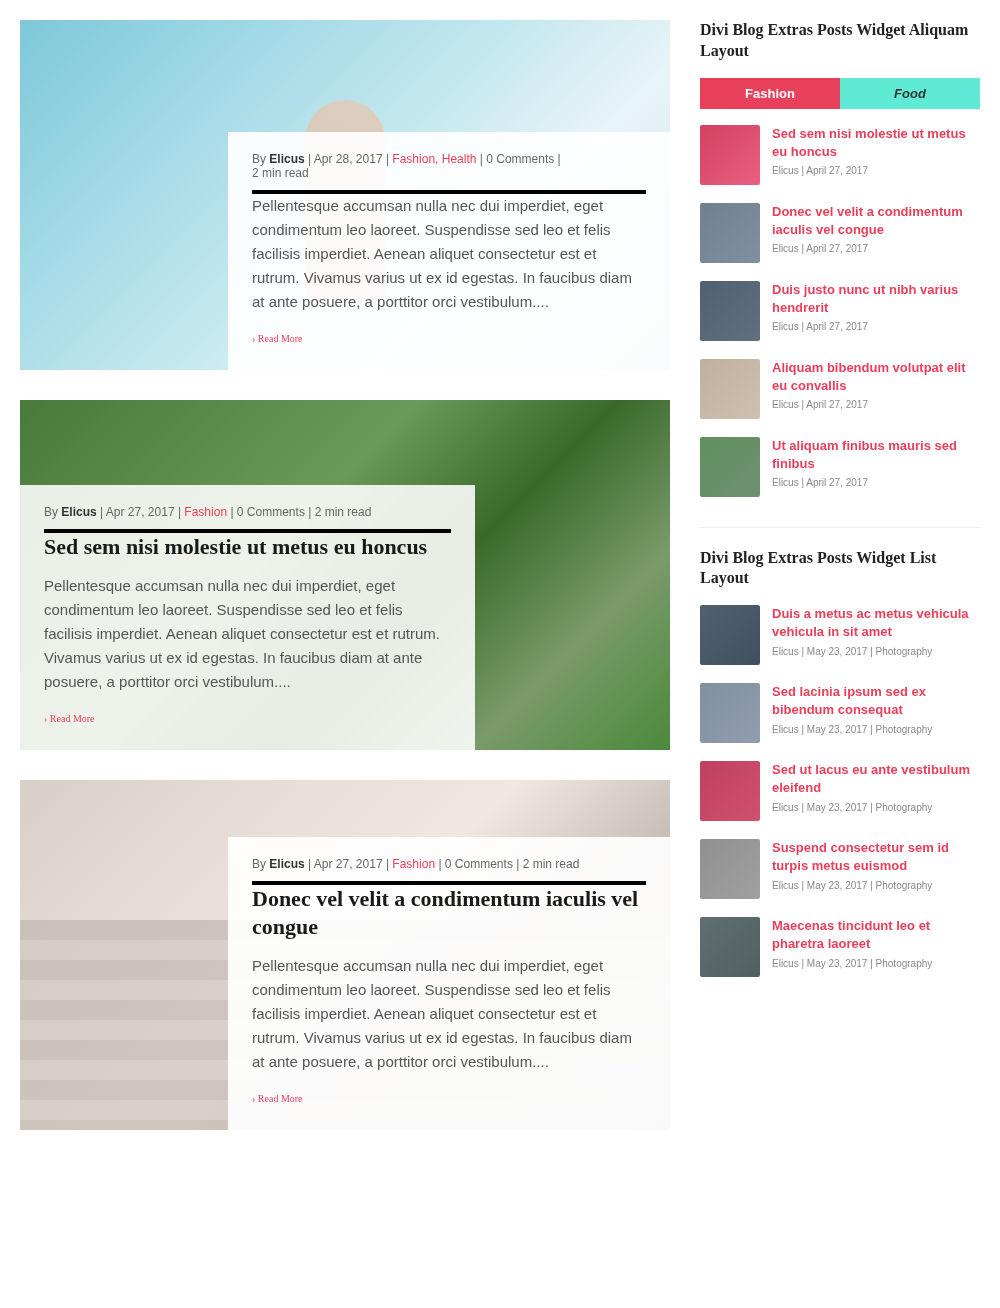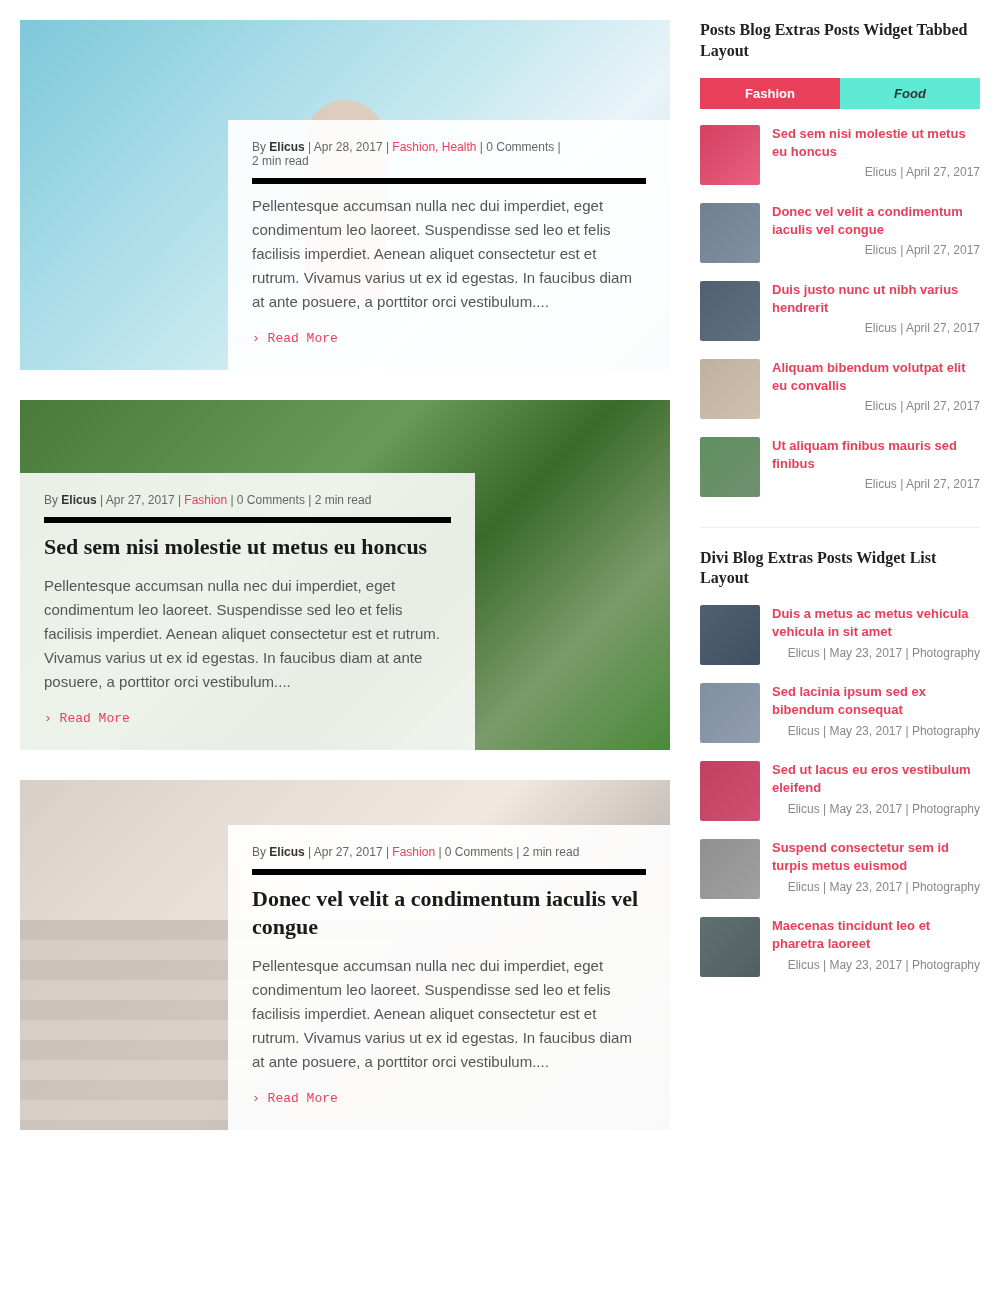--- a/index.html
+++ b/index.html
@@ -103,23 +103,22 @@
       bottom: 0;
       left: 0;
       width: 70%;
       background: rgba(255,255,255,0.88);
       padding: 20px 24px 24px;
     }
 
     .post-meta {
       font-size: 12px;
       color: #666;
-      margin-bottom: 10px;
       font-family: Arial, sans-serif;
-      border-bottom: 6px solid #000000;
+      border-bottom: 4px solid #000000;
       padding-bottom: 10px;
     }
     .post-meta strong {
       color: #333;
       font-weight: bold;
     }
     .post-meta a {
       color: #e8405a;
       text-decoration: none;
     }
@@ -135,24 +134,24 @@
 
     .post-excerpt {
       font-size: 15px;
       color: #555;
       line-height: 1.6;
       margin-bottom: 16px;
       font-family: Arial, sans-serif;
     }
 
     .read-more {
-      font-size: 13px;
+      font-size: 10px;
       color: #e8405a;
       text-decoration: none;
-      font-family: Liberation Mono, monospace;
+      font-family: Liberation Serif, serif;
     }
 
     
     .sidebar {
       width: 280px;
       flex-shrink: 0;
     }
 
     .widget-title {
       font-size: 16px;
@@ -228,24 +227,23 @@
       color: #1a1a1a;
       line-height: 1.4;
       margin-bottom: 4px;
       font-family: Arial, sans-serif;
     }
     .sidebar-post-title a {
       color: #e8405a;
       text-decoration: none;
     }
     .sidebar-post-meta {
-      font-size: 12px;
+      font-size: 10px;
       color: #888;
       font-family: Arial, sans-serif;
-      text-align: right;
     }
 
     .widget-section {
       margin-bottom: 30px;
     }
     .widget-divider {
       border: none;
       border-top: 1px solid #eee;
       margin: 20px 0;
     }
@@ -317,21 +315,21 @@
         <p class="post-excerpt">Pellentesque accumsan nulla nec dui imperdiet, eget condimentum leo laoreet. Suspendisse sed leo et felis facilisis imperdiet. Aenean aliquet consectetur est et rutrum. Vivamus varius ut ex id egestas. In faucibus diam at ante posuere, a porttitor orci vestibulum....</p>
         <a class="read-more" href="#">› Read More</a>
       </div>
     </article>
 
   </main>
 
   <aside class="sidebar">
 
     <div class="widget-section">
-      <h3 class="widget-title">Posts Blog Extras Posts Widget Tabbed Layout</h3>
+      <h3 class="widget-title">Divi Blog Extras Posts Widget Aliquam Layout</h3>
 
       <div class="tab-nav">
         <button class="tab-btn active">Fashion</button>
         <button class="tab-btn">Food</button>
       </div>
 
       <div class="tab-content" id="tabbed-posts-container">
           <div class="sidebar-post">
     <div class="sidebar-thumb">
       <div class="thumb-bg thumb-1"></div>
@@ -416,21 +414,21 @@
       </div>
       <div class="sidebar-post-meta">Elicus | May 23, 2017 | Photography</div>
     </div>
   </div>
           <div class="sidebar-post">
     <div class="sidebar-thumb">
       <div class="thumb-bg thumb-l3"></div>
     </div>
     <div class="sidebar-post-info">
       <div class="sidebar-post-title">
-        <a href="#">Sed ut lacus eu eros vestibulum eleifend</a>
+        <a href="#">Sed ut lacus eu ante vestibulum eleifend</a>
       </div>
       <div class="sidebar-post-meta">Elicus | May 23, 2017 | Photography</div>
     </div>
   </div>
           <div class="sidebar-post">
     <div class="sidebar-thumb">
       <div class="thumb-bg thumb-l4"></div>
     </div>
     <div class="sidebar-post-info">
       <div class="sidebar-post-title">

